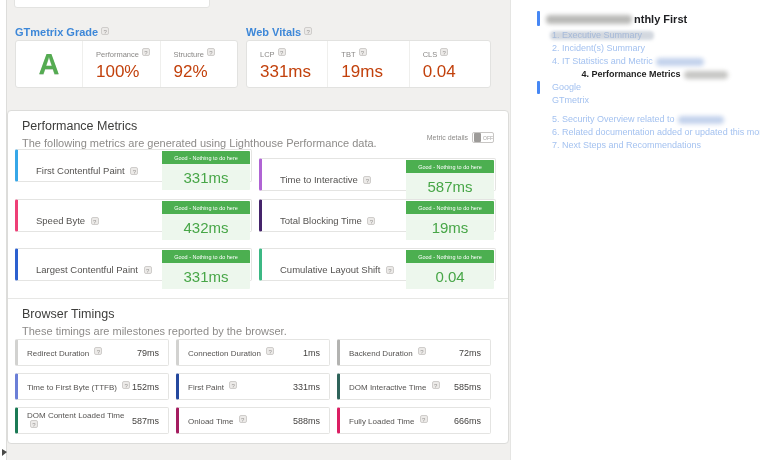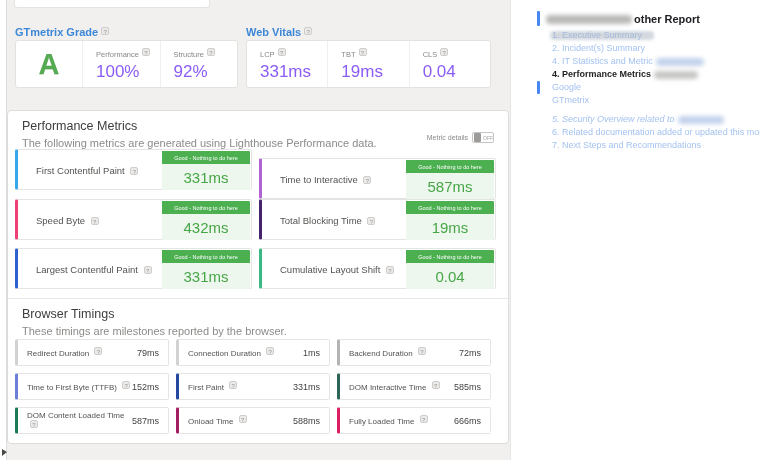--- a/index.html
+++ b/index.html
@@ -16,40 +16,40 @@
   .section-link { position:absolute; font-size:11px; color:#3d87d8; font-weight:bold; }
   .help { display:inline-block; width:8px; height:8px; line-height:8px; text-align:center;
           background:#eceae8; border:1px solid #cfcdcb; border-radius:2px;
           font-size:6px; color:#9a9896; font-weight:normal; vertical-align:2px; margin-left:3px; }
 
   .card { position:absolute; background:#fff; border:1px solid #e2e2e0; border-radius:3px; }
   .score-card { display:flex; }
   .score-cell { flex:1; padding:7px 0 0 13px; border-left:1px solid #efefed; }
   .score-cell:first-child { border-left:none; }
   .score-label { font-size:7.5px; color:#8a8886; }
-  .score-value { font-size:17px; color:#8b5cf6; margin-top:3px; }
+  .score-value { font-size:17px; color:#c2410c; margin-top:3px; }
   .grade-cell { width:66px; flex:none; display:flex; align-items:center; justify-content:center;
                 padding:0; border-left:none; }
   .grade-letter { font-size:29px; font-weight:bold; color:#55ab52;
                   text-shadow:0 1px 0 rgba(40,100,40,.25); }
 
   
   .main-panel { position:absolute; left:7px; top:110px; width:502px; height:334px;
                 background:#fff; border:1px solid #dcdcda; border-radius:4px; }
   .panel-title { position:absolute; font-size:12.5px; color:#3d3d3b; }
   .panel-sub { position:absolute; font-size:11px; color:#8d8b89; }
 
   .toggle-wrap { position:absolute; right:14px; top:21px; display:flex; align-items:center; }
   .toggle-label { font-size:7px; color:#8d8b89; margin-right:4px; }
   .switch { width:22px; height:11px; background:#fff; border:1px solid #c8c6c4; border-radius:2px;
             display:flex; align-items:center; }
   .switch-knob { width:9px; height:9px; background:#9d9b99; border-radius:1px; margin-left:1px; }
   .switch-text { font-size:5px; color:#a5a3a1; margin-left:2px; }
 
-  .metric-card { position:absolute; width:237px; height:41px; background:#fff;
+  .metric-card { position:absolute; width:237px; height:33px; background:#fff;
                  border:1px solid #e4e4e2; border-left:3px solid #999; border-radius:2px; }
   .metric-label { position:absolute; left:18px; top:0; height:41px; display:flex; align-items:center;
                   font-size:9.5px; color:#555351; }
   .metric-right { position:absolute; right:1px; top:1px; bottom:1px; width:88px; }
   .metric-badge { height:13px; background:#4caf50; color:#fff; font-size:5.5px;
                   display:flex; align-items:center; justify-content:center; border-radius:0 1px 0 0; }
   .metric-value { height:26px; background:#edf7ed; color:#47a647; font-size:15px;
                   display:flex; align-items:center; justify-content:center; border-radius:0 0 1px 0; }
 
   .panel-divider { position:absolute; left:0; right:0; top:187px; border-top:1px solid #e7e7e5; }
@@ -67,22 +67,22 @@
   
   .toc { position:absolute; left:537px; top:0; width:223px; height:460px; background:#fff; }
   .toc-bar { position:absolute; left:0; width:3px; background:#4687f4; border-radius:1px; }
   .toc-title { position:absolute; left:9px; top:13px; display:flex; align-items:center;
                font-size:11px; font-weight:bold; color:#202124; white-space:nowrap; }
   .smudge { display:inline-block; height:9px; width:86px; border-radius:4px;
             background:#b9b9b7; filter:blur(2px); margin-right:2px; }
   .toc-list { position:absolute; left:15px; top:29px; width:205px; }
   .toc-item { height:13px; line-height:13px; font-size:9px; color:#a4c2f0;
               white-space:nowrap; position:relative; cursor:pointer; }
-  .toc-item.gap-before { margin-top:6px;font-style:italic; }
-  .toc-item.active { color:#1f1f1f; font-weight:bold; }
+  .toc-item.gap-before { margin-top:6px; }
+  .toc-item.active { color:#1f1f1f; font-weight:bold;text-align:center; }
   .tail { display:inline-block; vertical-align:middle; height:8px; border-radius:4px;
           background:#c3d2ec; filter:blur(2px); margin-left:3px; }
   .tail.gray { background:#c6c6c4; }
   .overlay-smudge { position:absolute; left:-2px; top:2px; width:104px; height:9px;
                     background:#a9b3c1; opacity:.5; filter:blur(1.5px); border-radius:4px; }
 </style>
 </head>
 <body>
 
 <div class="screen">
@@ -222,21 +222,21 @@
   </div>
 
   <div class="corner-mark"></div>
 
   <div class="toc">
     <div class="toc-bar" style="top:11px; height:15px;"></div>
     <div class="toc-bar" style="top:81px; height:13px;"></div>
 
     <div class="toc-title">
       <span class="smudge"></span>
-        <span>other Report</span>
+        <span>nthly First</span>
     </div>
 
     <div class="toc-list">
       <div class="toc-item">
         <span>1. Executive Summary</span><span class="overlay-smudge"></span>
       </div>
       <div class="toc-item">
         <span>2. Incident(s) Summary</span>
       </div>
       <div class="toc-item">

